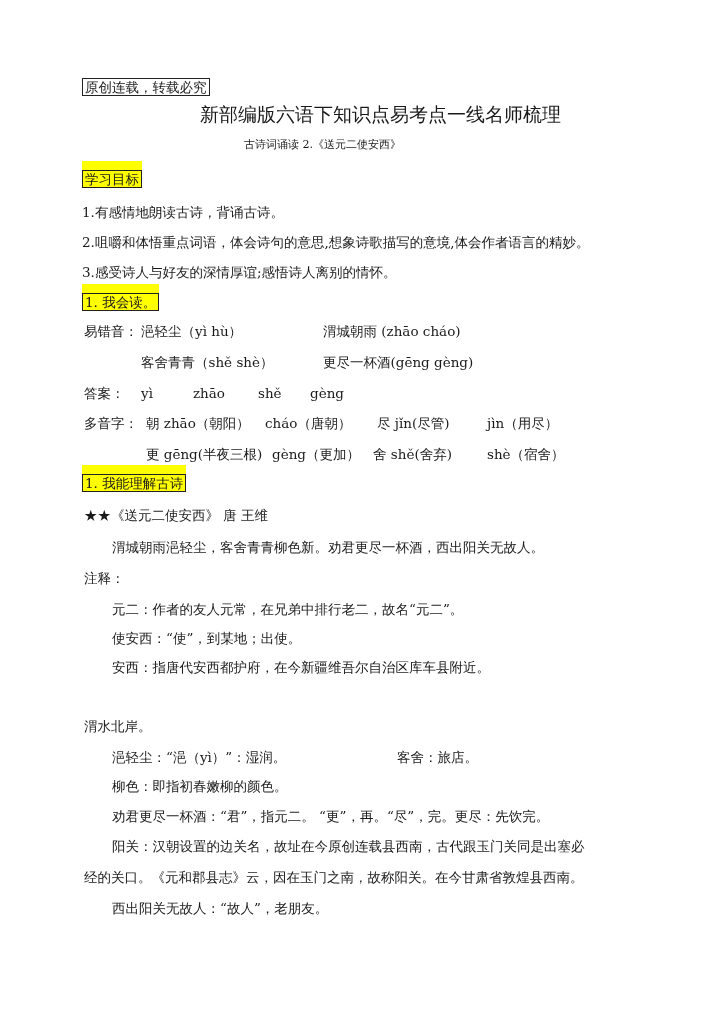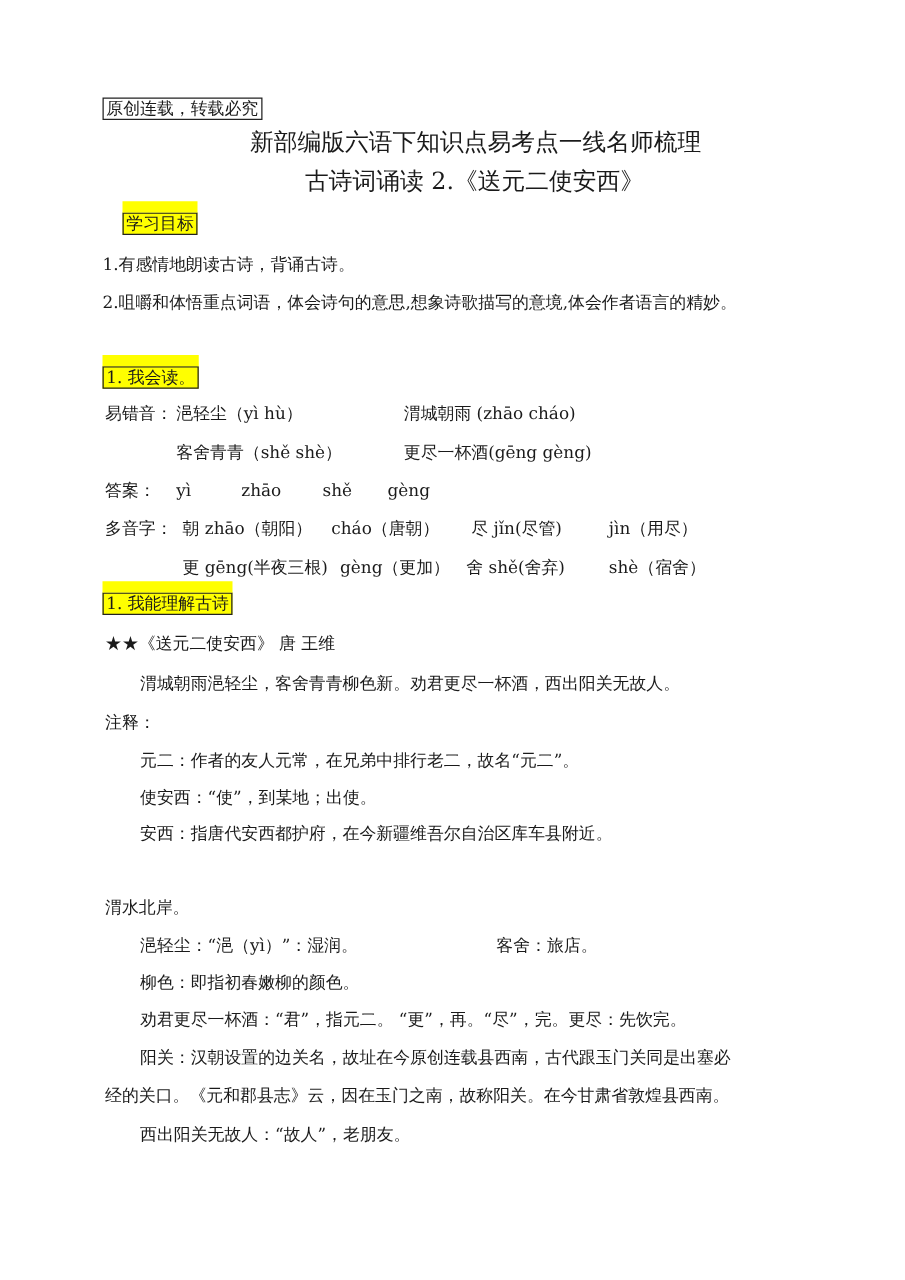--- a/index.html
+++ b/index.html
@@ -4,42 +4,43 @@
 <style>
   html, body { margin: 0; padding: 0; background: #ffffff; }
   body { width: 724px; height: 1024px; position: relative; overflow: hidden;
          font-family: "DejaVu Serif", "Liberation Serif", serif; color: #1a1a1a; }
   .page { position: absolute; left: 0; top: 0; width: 616px; height: 1024px; }
   .line { position: absolute; white-space: nowrap; font-size: 13.5px; line-height: 18px; }
   .boxed { border: 1px solid #222; padding: 0 2px; }
   .hl { background: #ffff00; border: 1px solid #222; padding: 0 2px; position: relative; }
   .hl::before { content: ""; position: absolute; left: -1px; right: -1px; top: -10px; height: 9px; background: #ffff00; }
   .title { font-size: 19px; }
-  .subtitle { font-size: 19px; }
+  .subtitle { font-size: 11px; }
   .u { text-underline-offset: 3px; }
 </style>
 </head>
 <body>
 
 <div class="page">
 
   <div class="line" style="left:82px; top:78px;">
     <span class="boxed">原创连载，转载必究</span>
   </div>
 
   <div class="line title" style="left:200px; top:105px;">新部编版六语下知识点易考点一线名师梳理</div>
 
   <div class="line subtitle" style="left:244px; top:136px;">古诗词诵读 2.《送元二使安西》</div>
 
-  <div class="line" style="left:82px; top:170px;margin-left:16px;">
+  <div class="line" style="left:82px; top:170px;">
     <span class="hl">学习目标</span>
   </div>
 
   <div class="line" style="left:82px; top:203px;">1.有感情地朗读古诗，背诵古诗。</div>
   <div class="line" style="left:82px; top:233px;">2.咀嚼和体悟重点词语，体会诗句的意思,想象诗歌描写的意境,体会作者语言的精妙。</div>
+  <div class="line" style="left:82px; top:263px;">3.感受诗人与好友的深情厚谊;感悟诗人离别的情怀。</div>
 
   <div class="line" style="left:82px; top:293px;">
     <span class="hl">1. 我会读。</span>
   </div>
 
   <div class="line" style="left:84px; top:322px;">易错音：</div>
   <div class="line" style="left:141px; top:322px;">浥轻尘（yì hù）</div>
   <div class="line" style="left:323px; top:322px;">渭城朝雨 (zhāo cháo)</div>
   <div class="line" style="left:141px; top:353px;">客舍青青（shě shè）</div>
   <div class="line" style="left:323px; top:353px;">更尽一杯酒(gēng gèng)</div>

